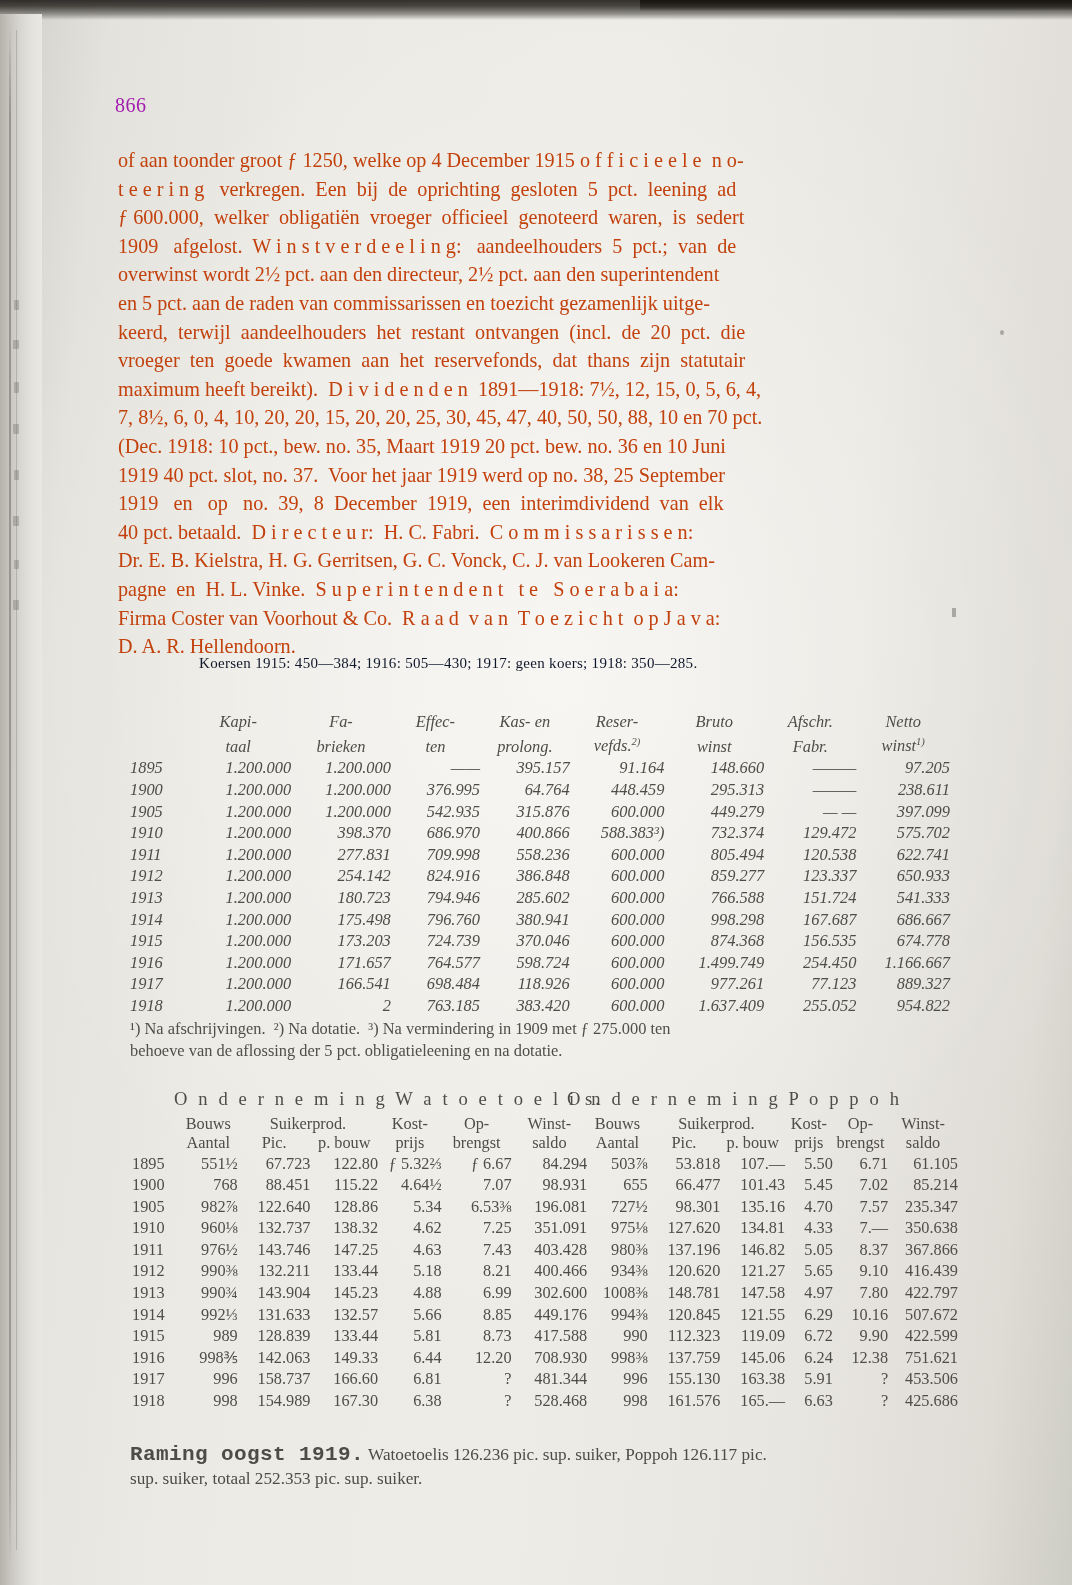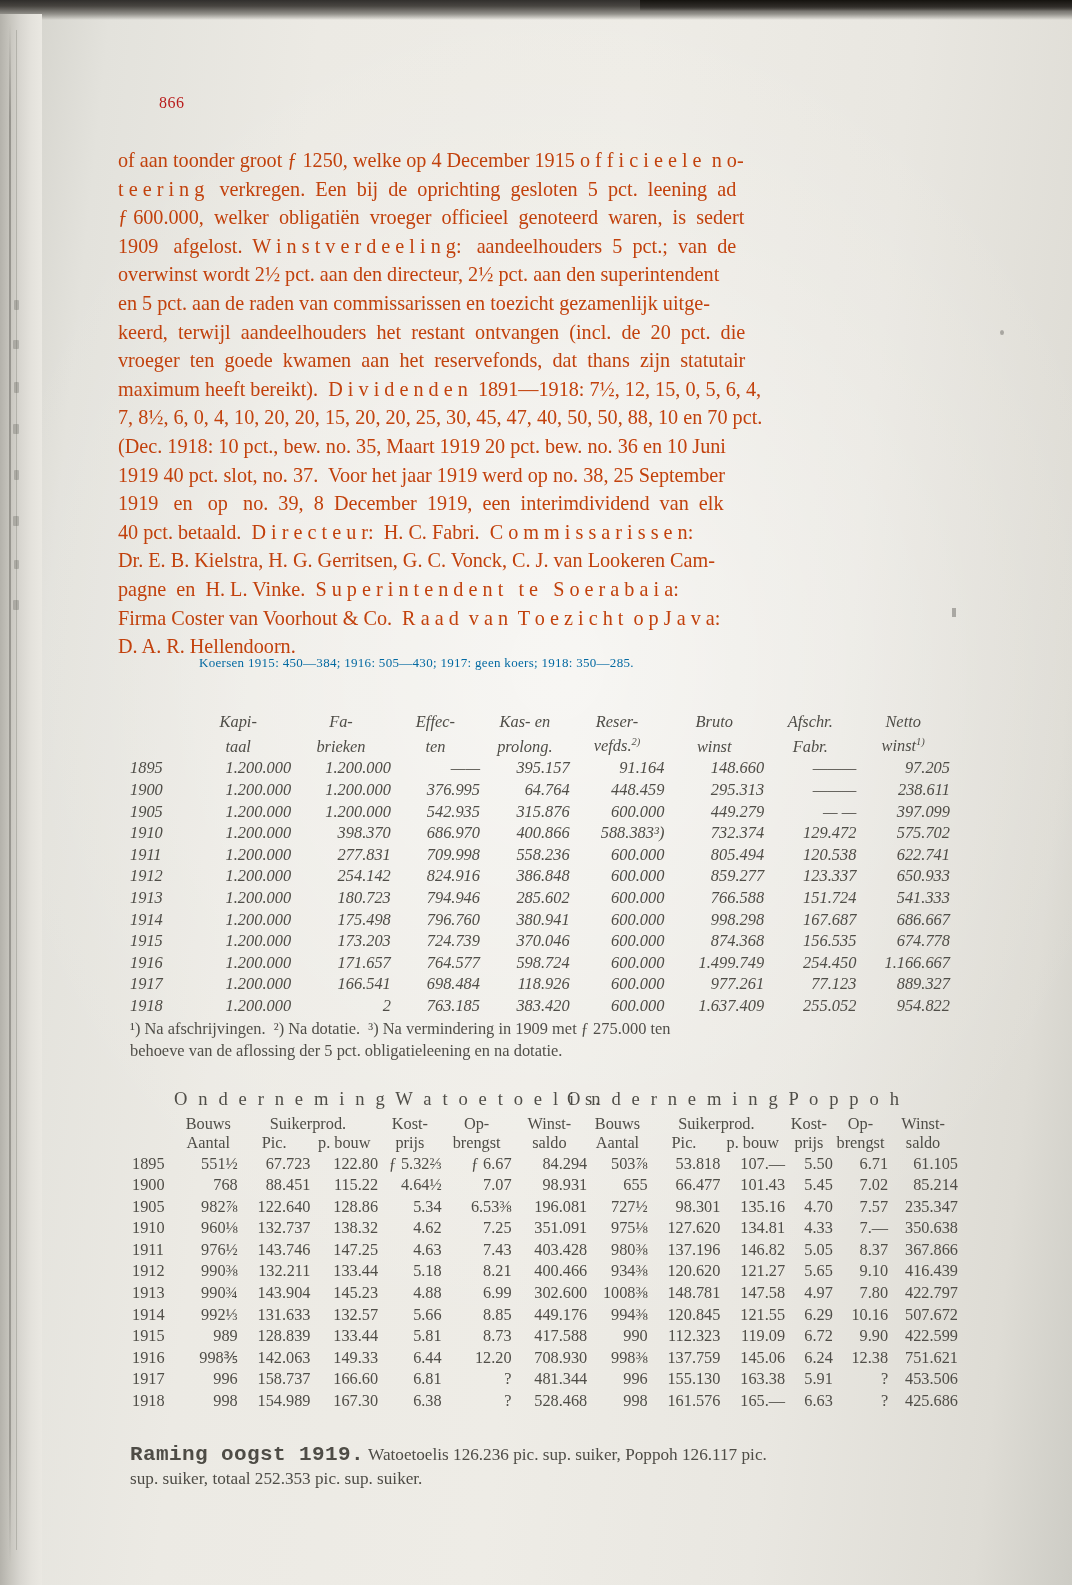--- a/index.html
+++ b/index.html
@@ -44,44 +44,43 @@
     background:rgba(130,128,122,.38);
   }
   
   .speck{position:absolute;background:rgba(90,88,84,.30);border-radius:1px;}
 
   #content{position:absolute;left:0;top:0;width:1072px;height:1585px;}
 
   
   .hdr{position:absolute;top:94px;left:0;width:1072px;height:28px;}
   .folio{
-    position:absolute;left:115px;top:0;font-size:16px;letter-spacing:.5px;
-    color:#b91c1c;
-    margin-left:44px;
+    position:absolute;left:115px;top:0;font-size:20px;letter-spacing:.5px;
+    color:#a21caf;
   }
   .runhead{
     position:absolute;left:330px;top:-4px;
     font-family:"Liberation Serif",serif;font-style:italic;
     font-size:25px;letter-spacing:1.2px;color:#555series;
     color:#55534d;
   }
 
   
   .body-block{
     position:absolute;left:118px;top:146px;width:838px;
     font-size:20.2px;line-height:28.6px;
     text-align:justify;
     color:#c2410c;
   }
   .body-block .ln{display:block;white-space:pre;}
 
   
   .koersen{
     position:absolute;left:199px;top:655px;width:760px;
-    font-size:13px;letter-spacing:.3px;color:#0369a1;white-space:pre;
+    font-size:15px;letter-spacing:.3px;color:#0f172a;white-space:pre;
   }
 
   
   .t1{position:absolute;left:128px;top:712px;width:830px;}
   table{border-collapse:collapse;font-size:0;}
   .t1 table{width:830px;font-style:italic;}
   .t1 th,.t1 td{
     font-family:"Liberation Serif",serif;
     font-size:16.4px;line-height:19.4px;
     color:#4f4d47;font-weight:normal;padding:0;

